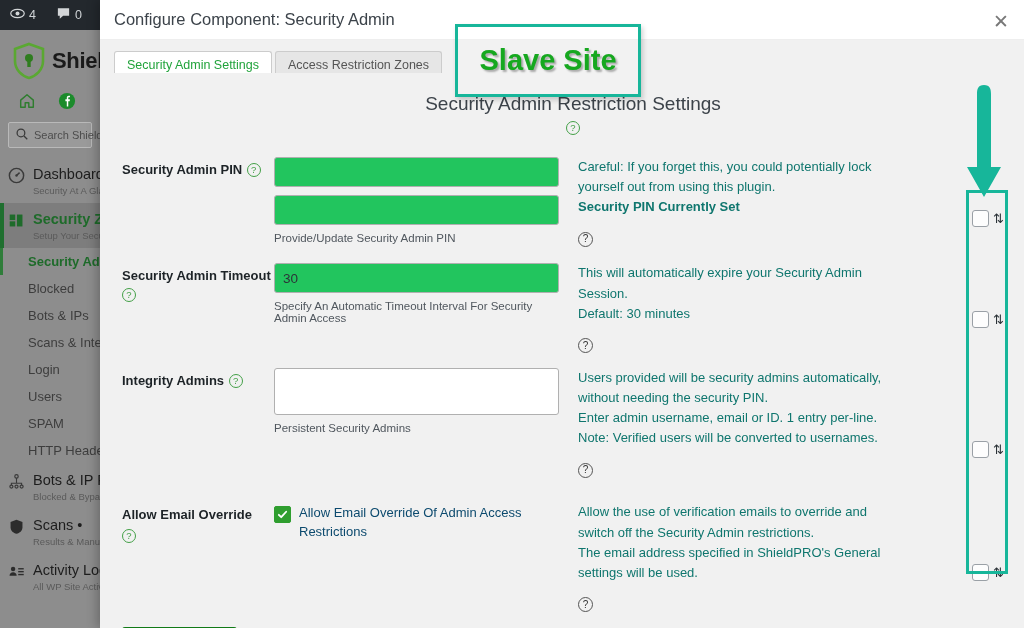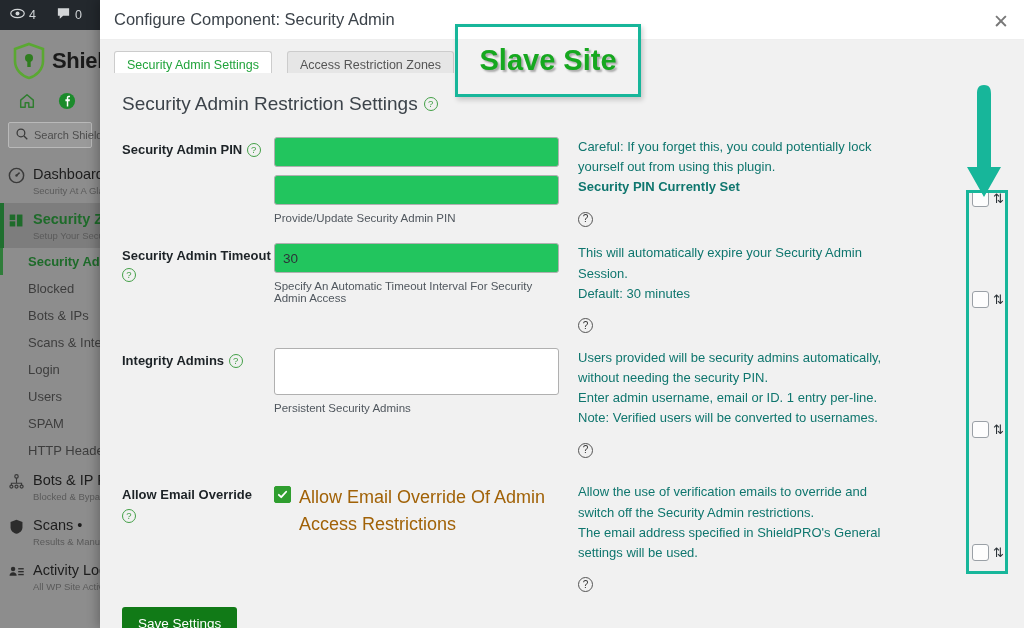--- a/index.html
+++ b/index.html
@@ -57,28 +57,28 @@
   }
   #modal-title{font-size:16.5px;color:#3c434a;font-weight:normal;}
   #modal-close{
     position:absolute;right:10px;top:8px;width:26px;height:26px;
     display:flex;align-items:center;justify-content:center;
     color:#787878;font-size:19px;cursor:pointer;line-height:1;
   }
   #tabs{display:flex;gap:0;padding:11px 0 0 14px;background:#f1f1f1;height:33px;box-sizing:border-box;}
   .tab{
     font-size:12.5px;padding:6px 12px;border:1px solid #ccc;border-bottom:none;
-    background:#e6e6e6;color:#555;border-radius:3px 3px 0 0;margin-right:15px;
+    background:#e6e6e6;color:#555;border-radius:3px 3px 0 0;margin-right:3px;
     white-space:nowrap;cursor:pointer;
   }
   .tab.active{background:#fff;color:#21a33b;border-color:#ccc;}
 
   #content{position:absolute;left:0;top:73px;right:0;bottom:0;background:#f1f1f1;}
   #sec-heading{
-    font-size:19px;color:#3c434a;padding:20px 0 0 22px;display:flex;align-items:center;gap:6px;
+    font-size:19px;color:#3c434a;padding:20px 0 0 22px;display:flex;align-items:center;gap:6px;flex-direction:column;
   }
 
   .row{display:flex;padding:0 0 0 22px;position:relative;}
   .col-label{width:152px;flex:0 0 152px;padding-top:3px;}
   .col-label .lab{
     font-size:13px;font-weight:bold;color:#1d2327;line-height:1.35;
     display:inline;
   }
   .col-field{width:290px;flex:0 0 290px;}
   .col-desc{flex:1;padding-left:14px;padding-right:60px;}
@@ -108,21 +108,21 @@
   }
   .q.grey{border-color:#555;color:#333;width:15px;height:15px;font-size:10px;}
   .q-row{margin-top:12px;}
 
   .cb-wrap{display:flex;align-items:flex-start;gap:8px;padding-top:2px;}
   .cb-on{
     width:15px;height:15px;background:#2f9e2f;border:1px solid #2f9e2f;border-radius:2px;
     flex:0 0 15px;display:flex;align-items:center;justify-content:center;margin-top:2px;
   }
   .cb-on svg{display:block;}
-  .cb-label{font-size:18px;color:#a16207;line-height:1.45;}
+  .cb-label{font-size:13px;color:#0c4a6e;line-height:1.45;}
 
   .cb-off{
     width:15px;height:15px;border:1px solid #9aa0a6;border-radius:3px;background:#fdfdfd;
     display:inline-block;vertical-align:middle;
   }
   .right-ctl{display:flex;align-items:center;gap:4px;justify-content:center;}
   .sortic{color:#2c3338;font-size:13px;line-height:1;}
 
   #save-btn{
     margin:14px 0 0 22px;background:#117a17;color:#fff;border:none;border-radius:3px;

